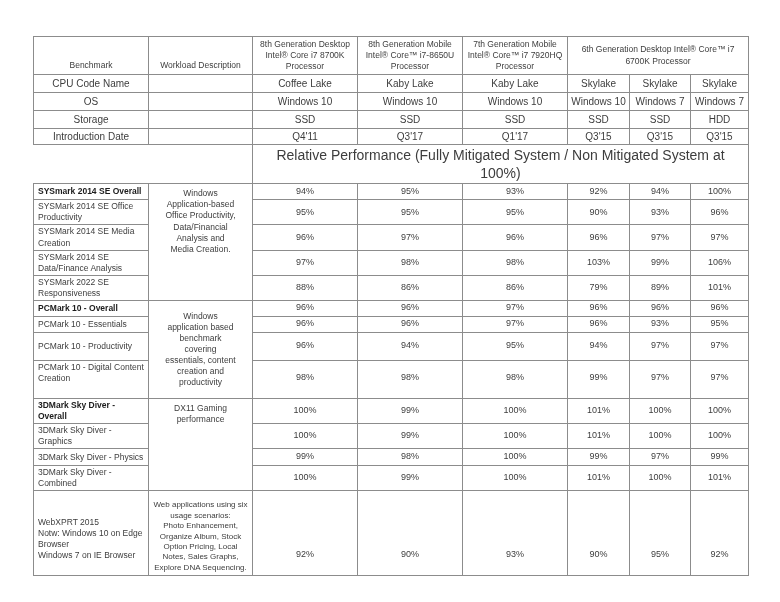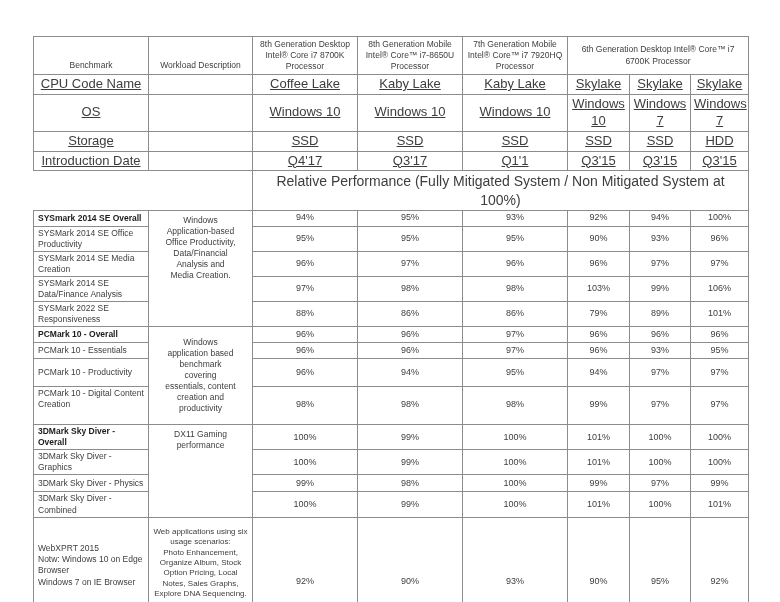--- a/index.html
+++ b/index.html
@@ -48,21 +48,21 @@
   td.w-mid { vertical-align: middle; }
   td.w-webxprt {
     text-align: center;
     vertical-align: bottom;
     font-size: 8px;
     padding: 2px 1px;
     white-space: pre-line;
   }
   
   td.val { text-align: center; font-size: 9px; }
-  td.spec-label, td.spec-value { font-size: 13px; text-decoration: underline; }
+  td.spec-label, td.spec-value { font-size: 10px; }
   .footer {
     margin-top: 3px;
     font-size: 8.5px;
     line-height: 1.45;
     color: #3d3d3d;
   }
   .footer div { white-space: nowrap; }
 </style>
 </head>
 <body>
@@ -116,23 +116,23 @@
           <td class="spec-value">SSD</td>
           <td class="spec-value">SSD</td>
           <td class="spec-value">SSD</td>
           <td class="spec-value">SSD</td>
           <td class="spec-value">SSD</td>
           <td class="spec-value">HDD</td>
         </tr>
         <tr style="height: 16px;">
           <td class="spec-label">Introduction Date</td>
           <td class="spec-empty"></td>
-          <td class="spec-value">Q4'17</td>
+          <td class="spec-value">Q4'11</td>
           <td class="spec-value">Q3'17</td>
-          <td class="spec-value">Q1'1</td>
+          <td class="spec-value">Q1'17</td>
           <td class="spec-value">Q3'15</td>
           <td class="spec-value">Q3'15</td>
           <td class="spec-value">Q3'15</td>
         </tr>
       </tbody>
     <tbody id="relperf-body">
       <tr style="height:13px">
         <td class="relperf-empty" colspan="2"></td>
         <td class="relperf-text" colspan="6">Relative Performance (Fully Mitigated  System / Non Mitigated System at 100%)</td>
       </tr>

